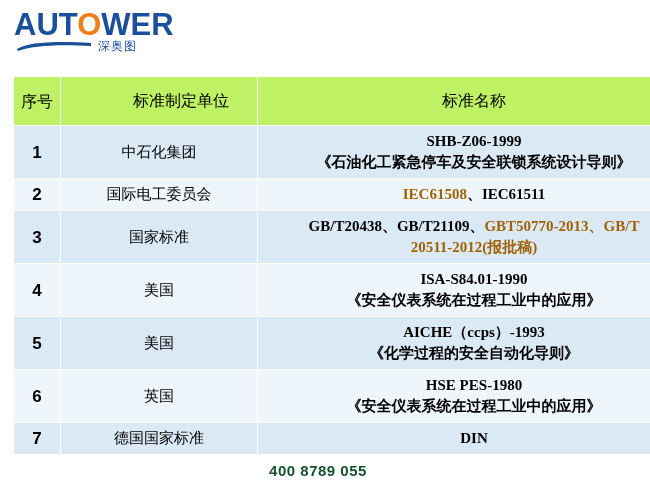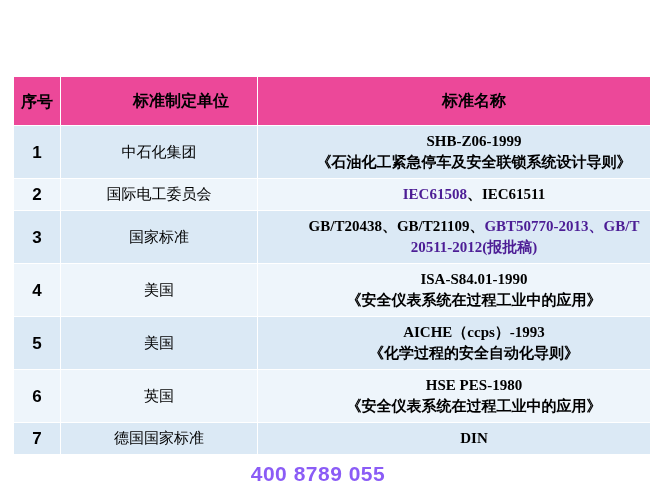--- a/index.html
+++ b/index.html
@@ -62,23 +62,23 @@
     border-collapse: collapse;
     table-layout: fixed;
   }
   table.std th, table.std td {
     border: 1px solid #ffffff;
     text-align: center;
     vertical-align: middle;
     color: #000000;
   }
   thead th {
-    background: #ec4899;
+    background: #bef264;
     color: #ffffff;
-    font-weight: bold;
+    font-weight: normal;
     font-size: 16px;
     height: 46px;
     font-family: "Liberation Sans", sans-serif;
   }
   th.col-no { width: 44px; line-height: 17px; }
   th.col-org { width: 150px; padding-left: 45px; }
   th.col-name { width: 430px; }
   tbody td {
     font-size: 15px;
     line-height: 21px;
@@ -90,40 +90,47 @@
     font-weight: bold;
     font-size: 17px;
     font-family: "Liberation Sans", sans-serif;
   }
   td.c-org {
     font-weight: normal;
     font-size: 15px;
   }
   td.c-name { }
   .line { display: block; white-space: nowrap; font-weight: bold; }
-  .red { color: #4c1d95; }
+  .red { color: #a16207; }
   
   .footer {
     position: absolute;
     left: 0;
     top: 462px;
     width: 636px;
     text-align: center;
     font-family: "Liberation Sans", sans-serif;
-    font-size: 21px;
+    font-size: 15px;
     font-weight: bold;
-    color: #8b5cf6;
+    color: #14532d;
     letter-spacing: 0.5px;
   }
 </style>
 </head>
 <body>
 
 <div class="page">
 
+  <div class="logo">
+    <svg class="logo-swoosh" viewBox="0 0 78 12">
+      <path d="M2 9 C 14 2, 40 1, 76 3 L 76 6 C 42 4, 16 6, 3 11 Z" fill="#1b4f9c"></path>
+    </svg>
+    <div class="logo-word"><span class="blue">AUT</span><span class="orange">O</span><span class="blue">WER</span></div>
+    <div class="logo-sub">深奥图</div>
+  </div>
 
   <table class="std">
     <thead>
       <tr>
         <th class="col-no">序号</th>
         <th class="col-org">标准制定单位</th>
         <th class="col-name">标准名称</th>
       </tr>
     </thead>
     <tbody id="tbody">

